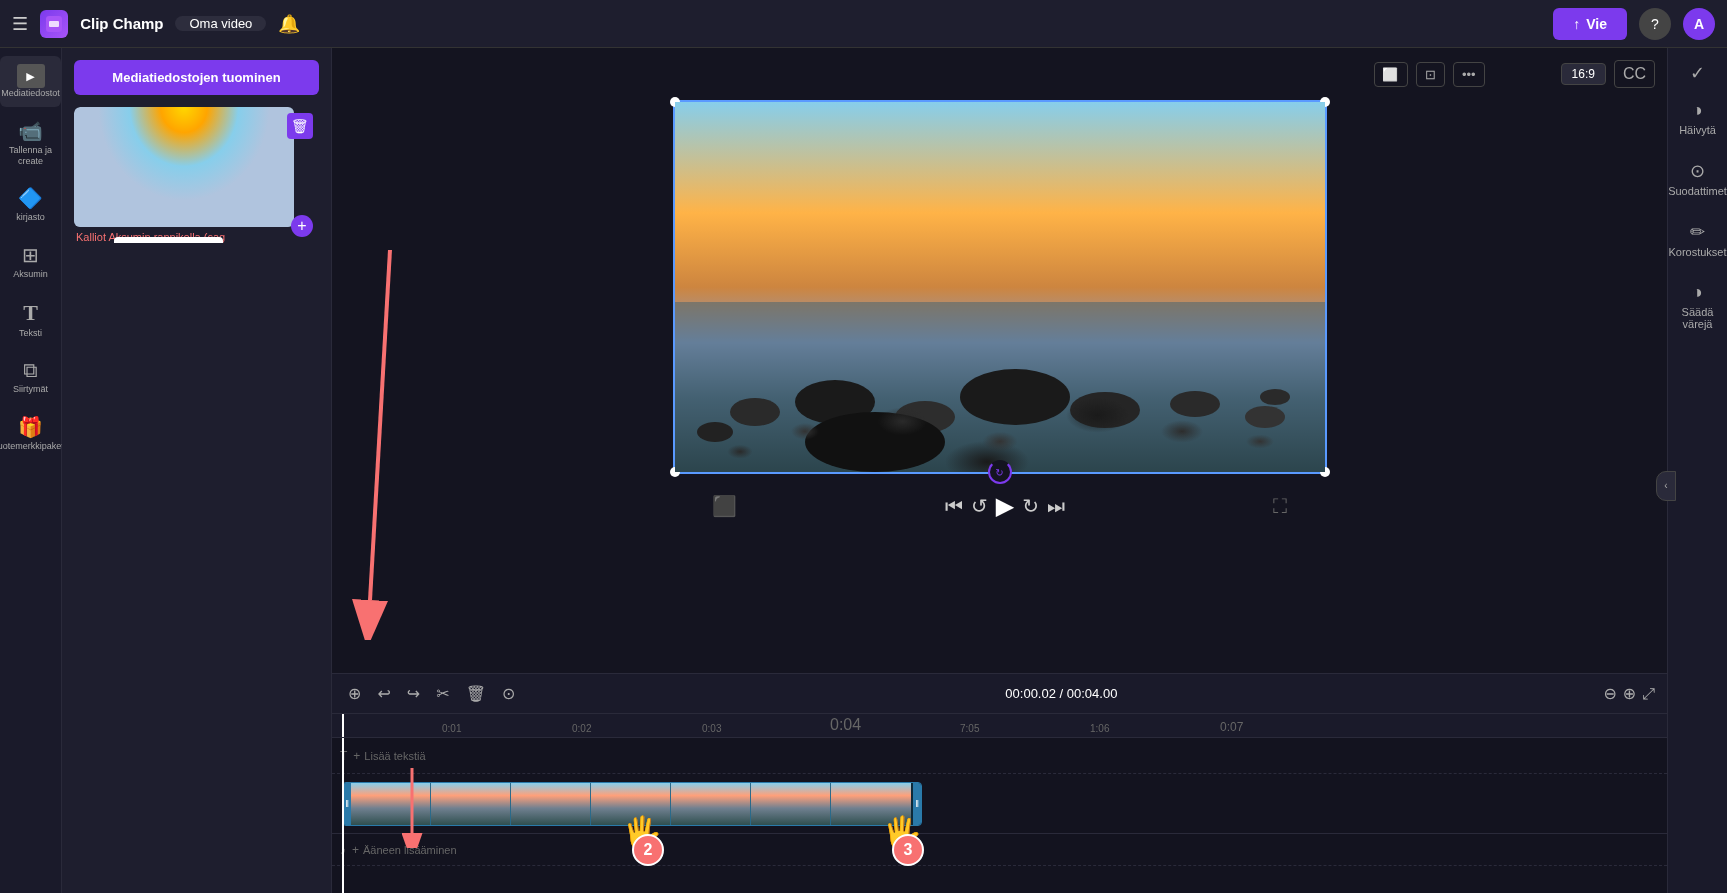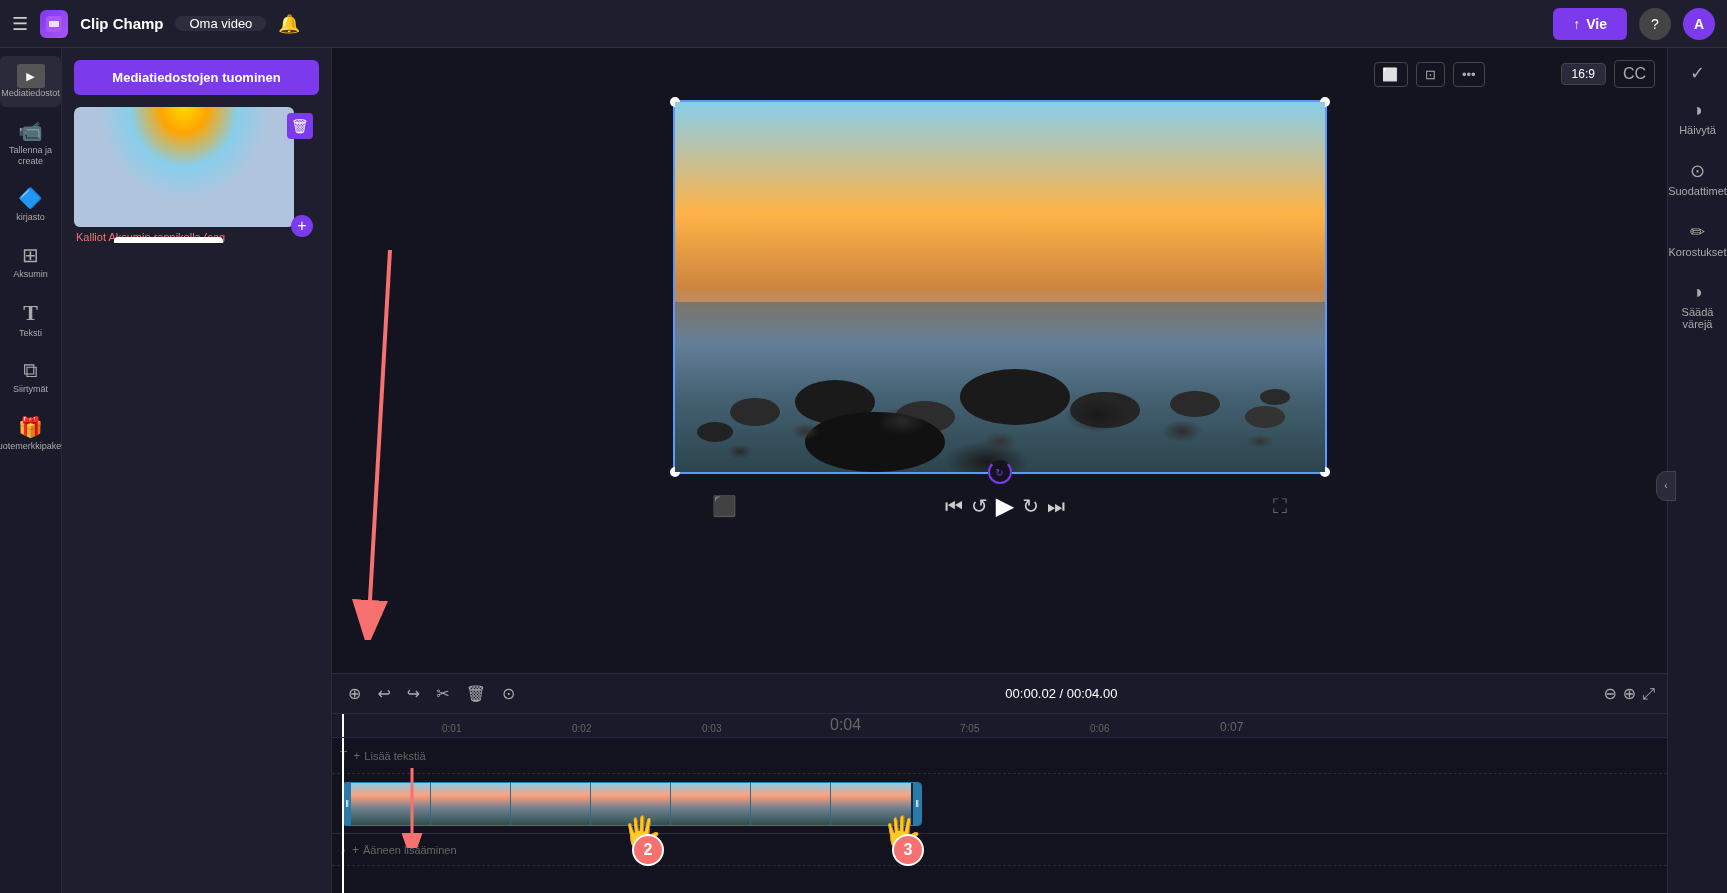--- a/index.html
+++ b/index.html
@@ -581,21 +581,21 @@
         </div>
       </div>
 
       <div style="position:relative; height:24px; background:#1a1a2a; display:flex; align-items:flex-end; padding-bottom:3px; border-bottom:1px solid #2a2a3a;">
         <div style="position:absolute; left:10px; top:0; width:2px; height:100%; background:#fff;"></div>
         <div style="position:absolute; left:110px; font-size:10px; color:#666;">0:01</div>
         <div style="position:absolute; left:240px; font-size:10px; color:#666;">0:02</div>
         <div style="position:absolute; left:370px; font-size:10px; color:#666;">0:03</div>
         <div style="position:absolute; left:498px; font-size:16px; color:#666;">0:04</div>
         <div style="position:absolute; left:628px; font-size:10px; color:#666;">7:05</div>
-        <div style="position:absolute; left:758px; font-size:10px; color:#666;">0:06</div>
+        <div style="position:absolute; left:758px; font-size:10px; color:#666;">1:06</div>
         <div style="position:absolute; left:888px; font-size:12px; color:#666;">0:07</div>
       </div>
 
       <div style="position:relative; flex:1; overflow:hidden;">
 
         <div style="position:absolute; left:10px; top:0; width:2px; height:100%; background:#fff; z-index:5;"></div>
 
         <div style="height:36px; display:flex; align-items:center; border-bottom:1px dashed #2a2a3a; padding-left:8px;">
           <span style="color:#666; font-size:12px; margin-right:6px;">T</span>
           <button class="track-add-btn">

